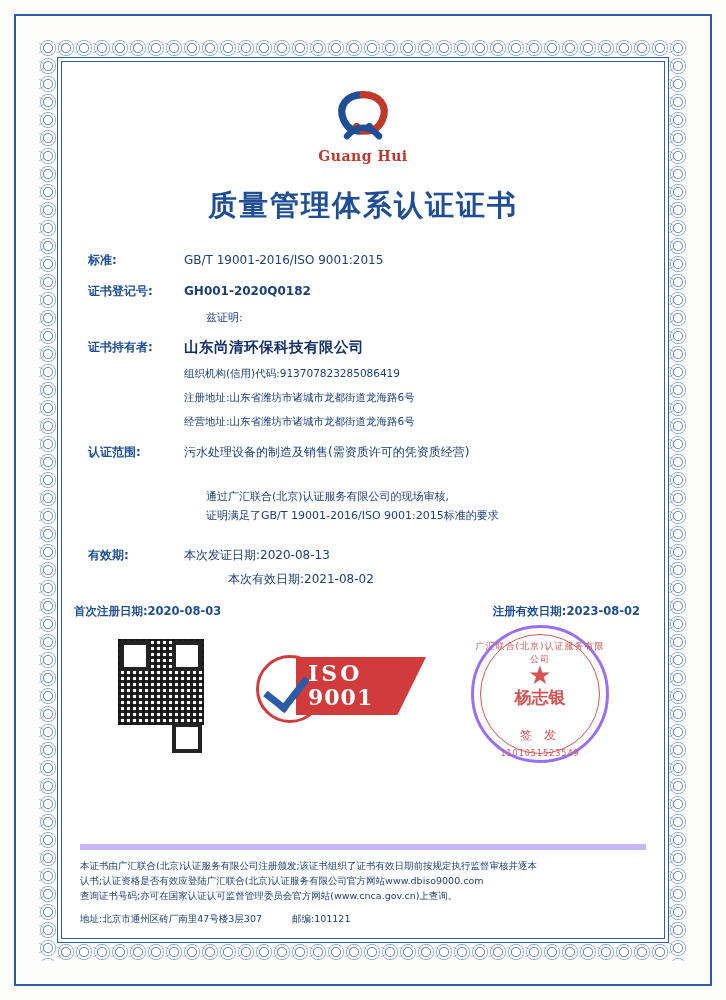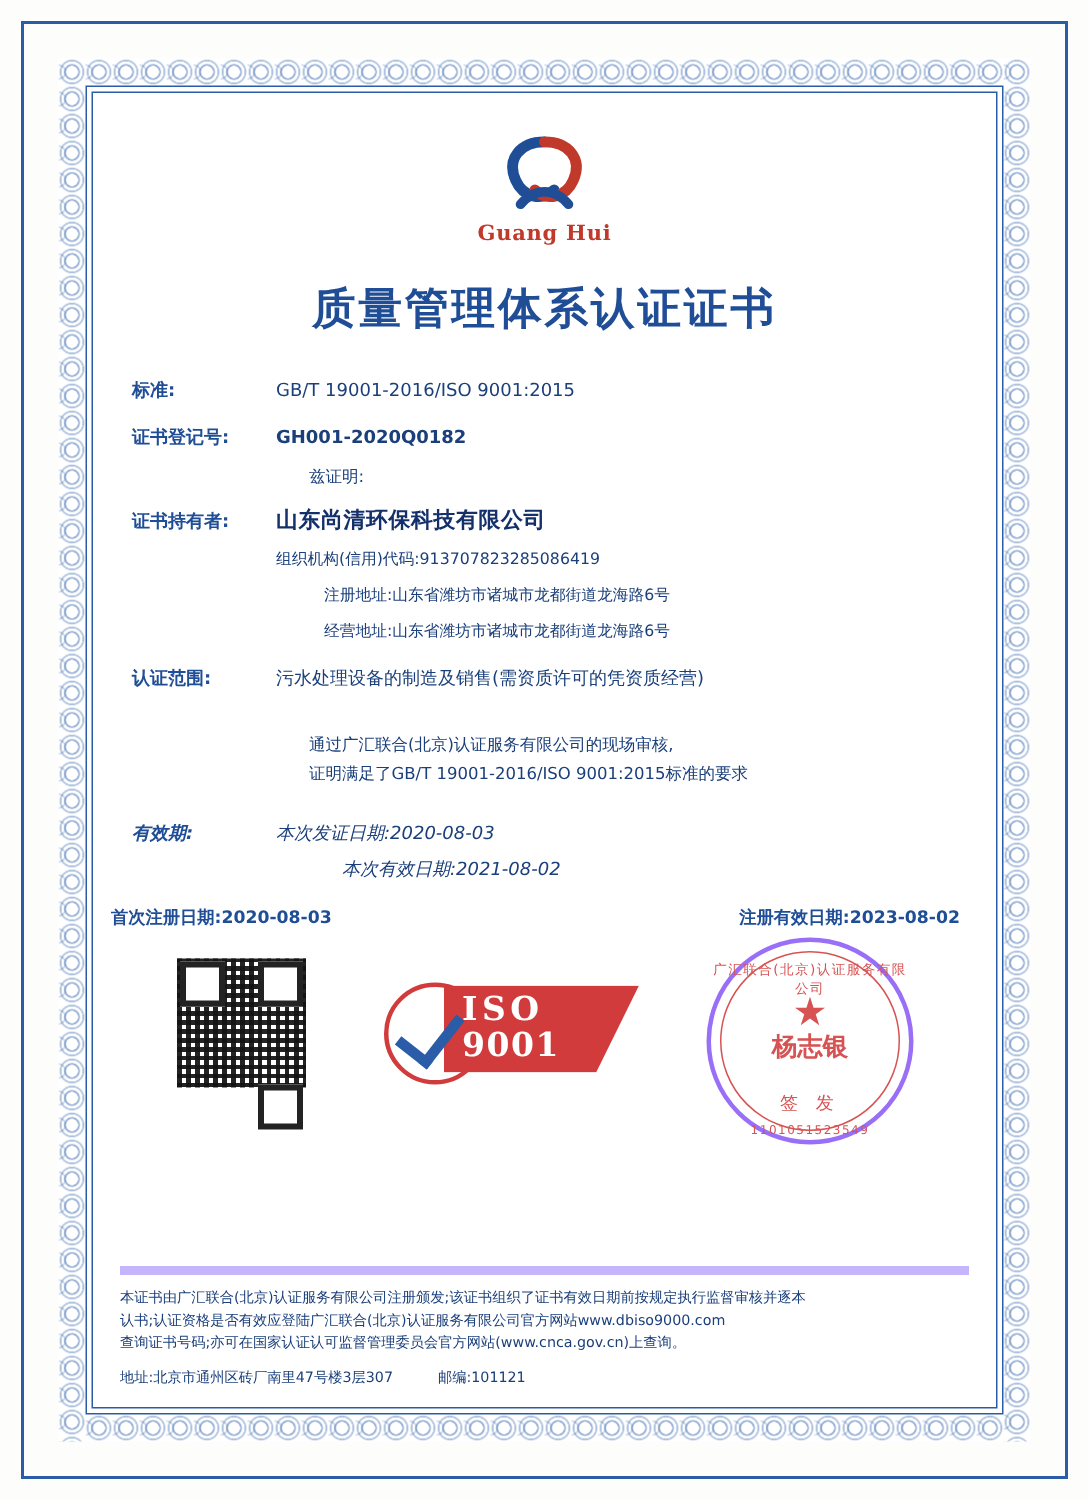--- a/index.html
+++ b/index.html
@@ -107,38 +107,37 @@
   }
   .v-strong{font-weight:bold;}
   .v-big{
     font-size:14.5px;
     font-weight:bold;
     color:#14306b;
     letter-spacing:.5px;
   }
   .v-mid{font-size:12px;}
   .sub-line{margin-top:9px;font-size:10.5px;color:#1a3f7a;}
-  .sub-line2{margin-top:7px;font-size:10.5px;color:#1a3f7a;margin-left:32px;}
+  .sub-line2{margin-top:7px;font-size:10.5px;color:#1a3f7a;}
 
   .zheng{
     margin:-4px 0 14px 118px;
     font-size:11px;
     color:#1a3f7a;
   }
 
   .statement{
     margin:26px 0 0 118px;
     font-size:11px;
     color:#1a3f7a;
     line-height:19px;
   }
 
   .validity{
     margin-top:22px;
-    font-style:italic;
   }
 
   .regline{
     margin-top:16px;
     padding:0 20px 0 8px;
     display:flex;
     justify-content:space-between;
     font-size:11.5px;
     font-weight:bold;
     color:#1f4e96;
@@ -307,21 +306,21 @@
       </div>
 
       <div class="statement">
         <div>通过广汇联合(北京)认证服务有限公司的现场审核,</div>
         <div>证明满足了GB/T 19001-2016/ISO 9001:2015标准的要求</div>
       </div>
 
       <div class="row validity">
         <div class="label">有效期:</div>
         <div class="value">
-          <div class="v-mid">本次发证日期:2020-08-03</div>
+          <div class="v-mid">本次发证日期:2020-08-13</div>
           <div class="v-mid" style="margin-top:7px;margin-left:44px;">本次有效日期:2021-08-02</div>
         </div>
       </div>
     </div>
 
     <div class="regline">
       <div>首次注册日期:2020-08-03</div>
       <div>注册有效日期:2023-08-02</div>
     </div>
 

